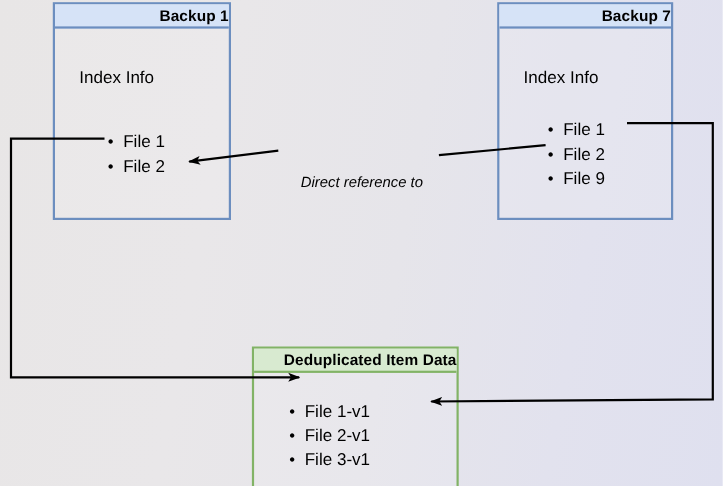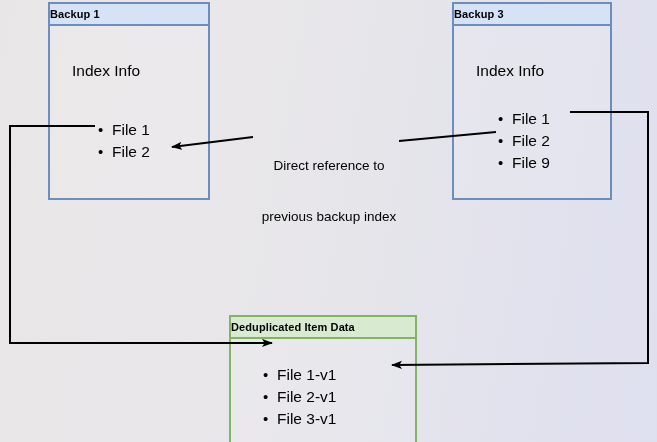--- a/index.html
+++ b/index.html
@@ -26,22 +26,22 @@
     background: rgba(255,255,255,0.10);
   }
   .node.green {
     border-color: #82b366;
     margin-top: 36px;
   }
   .node-header {
     box-sizing: border-box;
     height: 22px;
     line-height: 20px;
-    text-align: left;
-    font-size: 11px;
+    text-align: right;
+    font-size: 14px;
     font-weight: bold;
     color: #000000;
     background: #d6e3f7;
     border-bottom: 2px solid #6c8ebf;
     letter-spacing: 0.1px;
   }
   .node.green .node-header {
     background: #d8ead0;
     border-bottom-color: #82b366;
   }
@@ -104,21 +104,21 @@
     <div class="node-body">
       <div class="index-label" style="left:22px; top:36px;">Index Info</div>
       <ul class="file-list" style="left:48px; top:93px;">
         <li>File 1</li>
         <li>File 2</li>
       </ul>
     </div>
   </div>
 
   <div class="node" style="left:452px; top:2px; width:160px; height:198px;">
-    <div class="node-header">Backup 3</div>
+    <div class="node-header">Backup 7</div>
     <div class="node-body">
       <div class="index-label" style="left:22px; top:36px;">Index Info</div>
       <ul class="file-list" style="left:44px; top:82px;">
         <li>File 1</li>
         <li>File 2</li>
         <li>File 9</li>
       </ul>
     </div>
   </div>
 
@@ -126,23 +126,22 @@
     <div class="node-header">Deduplicated Item Data</div>
     <div class="node-body">
       <ul class="file-list" style="left:32px; top:25px;">
         <li>File 1-v1</li>
         <li>File 2-v1</li>
         <li>File 3-v1</li>
       </ul>
     </div>
   </div>
 
-  <div class="edge-label" style="left:249px; top:123px; width:160px;">
+  <div class="edge-label" style="left:249px; top:123px; width:160px;font-style:italic;">
     <div>Direct reference to</div>
-    <div>previous backup index</div>
   </div>
 
   <svg class="edges" viewBox="0 0 657 442" xmlns="http://www.w3.org/2000/svg">
     <defs>
       <marker id="arrowhead" markerWidth="11" markerHeight="9" refX="10" refY="4.5" orient="auto" markerUnits="userSpaceOnUse">
         <path d="M0,0.4 L11,4.5 L0,8.6 L2.6,4.5 Z" fill="#000000"></path>
       </marker>
     </defs>
 
     <path d="M 95,126 L 10,126 L 10,343 L 272,343" fill="none" stroke="#000000" stroke-width="2" marker-end="url(#arrowhead)"></path>

